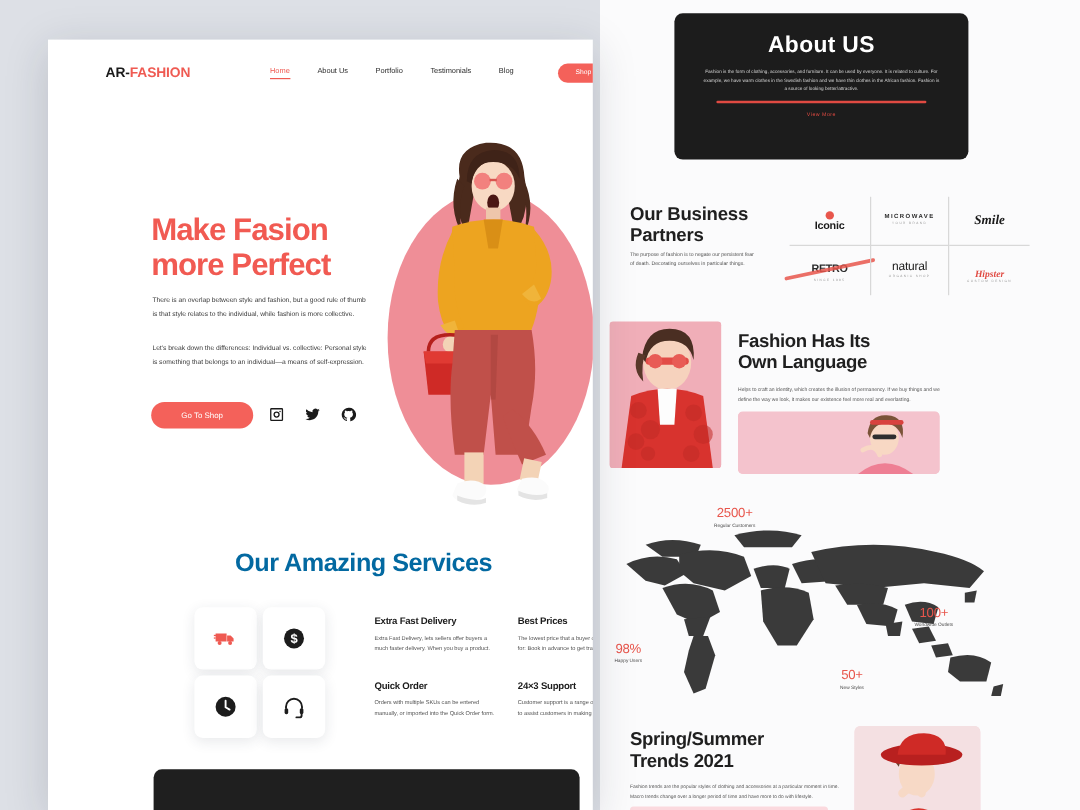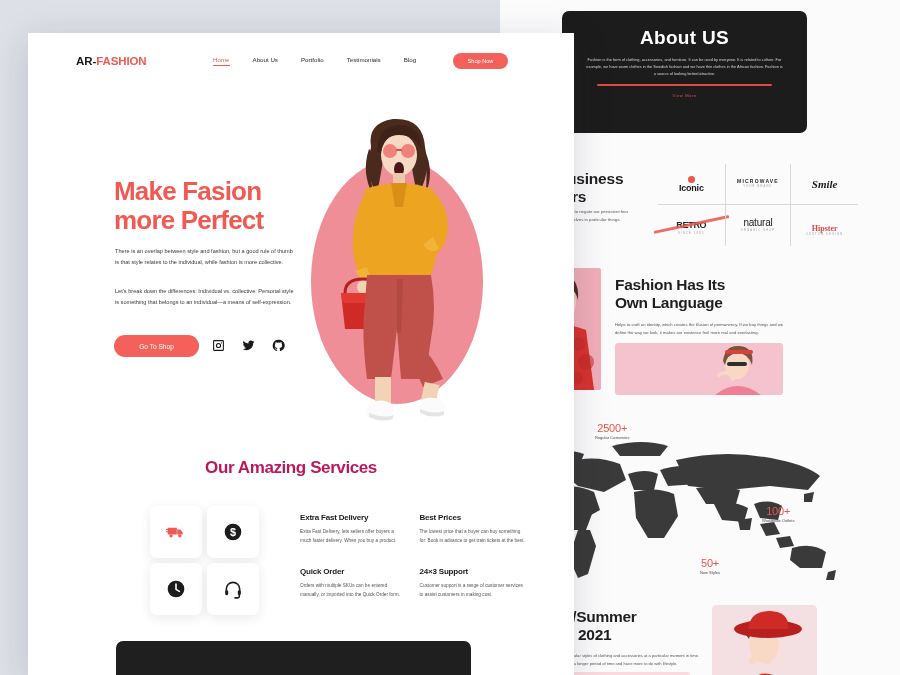--- a/index.html
+++ b/index.html
@@ -62,21 +62,21 @@
   .lg-dot { width: 7px; height: 7px; border-radius: 50%; background: #e8564c; margin: 0 auto 1px; }
   .lg-micro { font-size: 5px; font-weight: bold; color: #2b2b2b; letter-spacing: 1.2px; }
   .lg-sub { font-size: 2.6px; color: #9a9a9a; letter-spacing: 1.2px; margin-top: 1.5px; }
   .lg-smile { font-size: 11px; font-style: italic; font-weight: bold; color: #1a1a1a;
               font-family: "Liberation Serif", serif; }
   .lg-retro { font-size: 9px; font-weight: bold; color: #2b2b2b; letter-spacing: -.3px;
               position: relative; display: inline-block; }
   .lg-strike { position: absolute; left: -5px; right: -5px; top: 45%; height: 3px;
                background: #e8564c; transform: rotate(-12deg); border-radius: 2px; opacity: .85; }
   .lg-natural { font-size: 10px; color: #1a1a1a; letter-spacing: -.2px; }
-  .lg-hipster { font-size: 8px; font-weight: bold; color: #e04a42;
+  .lg-hipster { font-size: 8px; font-style: italic; font-weight: bold; color: #e04a42;
                 font-family: "Liberation Serif", serif; margin-top: 11px; }
 
   
   .lang { position: absolute; left: 0; top: 268px; width: 400px; height: 128px; }
   .lang-photo {
     position: absolute; left: 8px; top: 0; width: 93px; height: 122px;
     border-radius: 3px; overflow: hidden;
     background: linear-gradient(160deg, #f4b8c0 0%, #eda6b2 100%);
   }
   .lang-title {
@@ -122,21 +122,21 @@
     background: #fbd9de; border-radius: 3px;
   }
   .trends-photo {
     position: absolute; left: 212px; top: 5px; width: 105px; height: 85px;
     border-radius: 5px; overflow: hidden;
     background: linear-gradient(150deg, #f6dde0 0%, #f0cdd3 100%);
   }
 
   
   .left-panel {
-    position: absolute; left: 28px; top: 33px; width: 546px; height: 642px;
+    position: absolute; left: 40px; top: 33px; width: 454px; height: 642px;
     background: #fff;
     box-shadow: 0 8px 34px rgba(30,35,55,.17);
     overflow: hidden;
   }
 
   .nav {
     position: absolute; left: 0; top: 0; width: 526px; height: 56px;
     display: flex; align-items: center;
   }
   .brand { position: absolute; left: 48px; font-size: 11.5px; font-weight: bold; letter-spacing: -.1px; }
@@ -182,21 +182,21 @@
   .socials { position: absolute; left: 184px; top: 250px; display: flex; gap: 17px; align-items: center; }
   .soc { width: 13px; height: 13px; color: #1a1a1a; }
   .soc svg { width: 100%; height: 100%; display: block; fill: currentColor; }
   .hero-person { position: absolute; left: 291px; top: 14px; width: 160px; height: 330px; }
   .hero-person svg { width: 100%; height: 100%; display: block; }
 
   
   .services { position: absolute; left: 0; top: 425px; width: 526px; height: 180px; }
   .services-title {
     width: 100%; text-align: center;
-    font-size: 17px; font-weight: bold; color: #be185d; letter-spacing: -.4px;
+    font-size: 21px; font-weight: bold; color: #0369a1; letter-spacing: -.4px;
   }
   .svc-icons {
     position: absolute; left: 122px; top: 48px;
     display: grid; grid-template-columns: 52px 52px; grid-template-rows: 52px 52px; gap: 5px;
   }
   .svc-card {
     background: #fff; border-radius: 7px;
     box-shadow: 0 3px 11px rgba(40,45,65,.1);
     display: flex; align-items: center; justify-content: center;
   }

